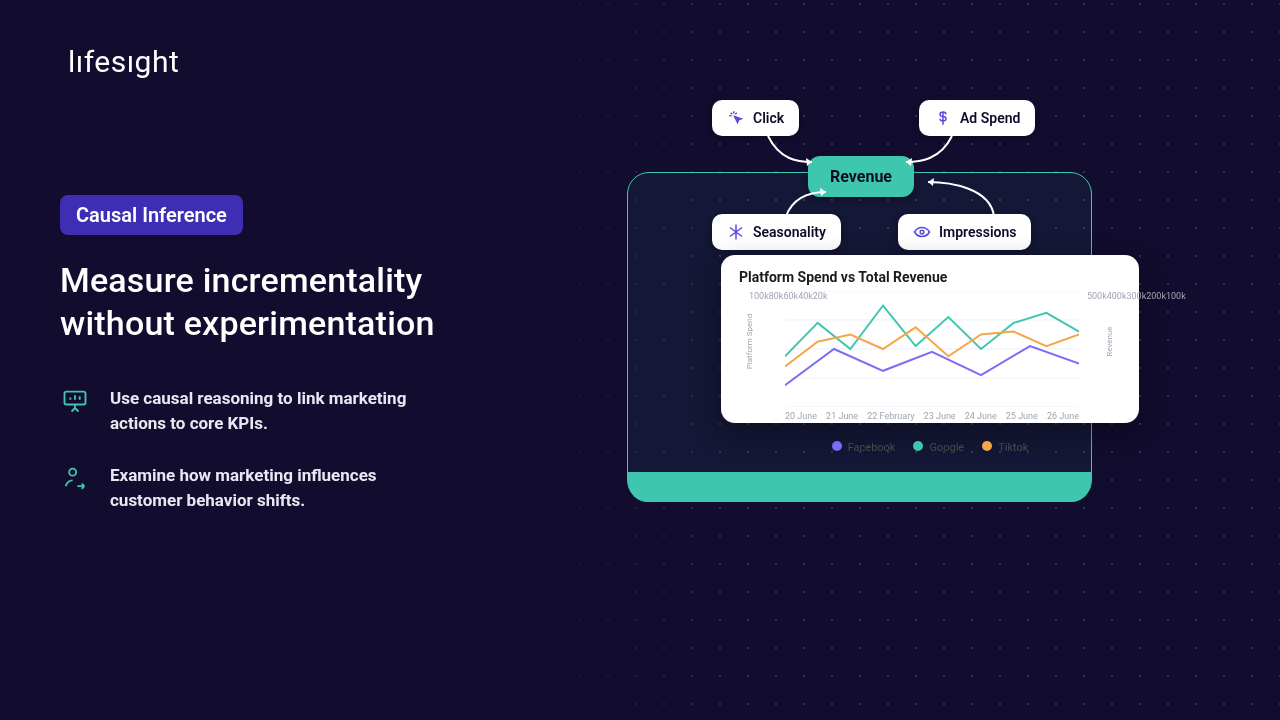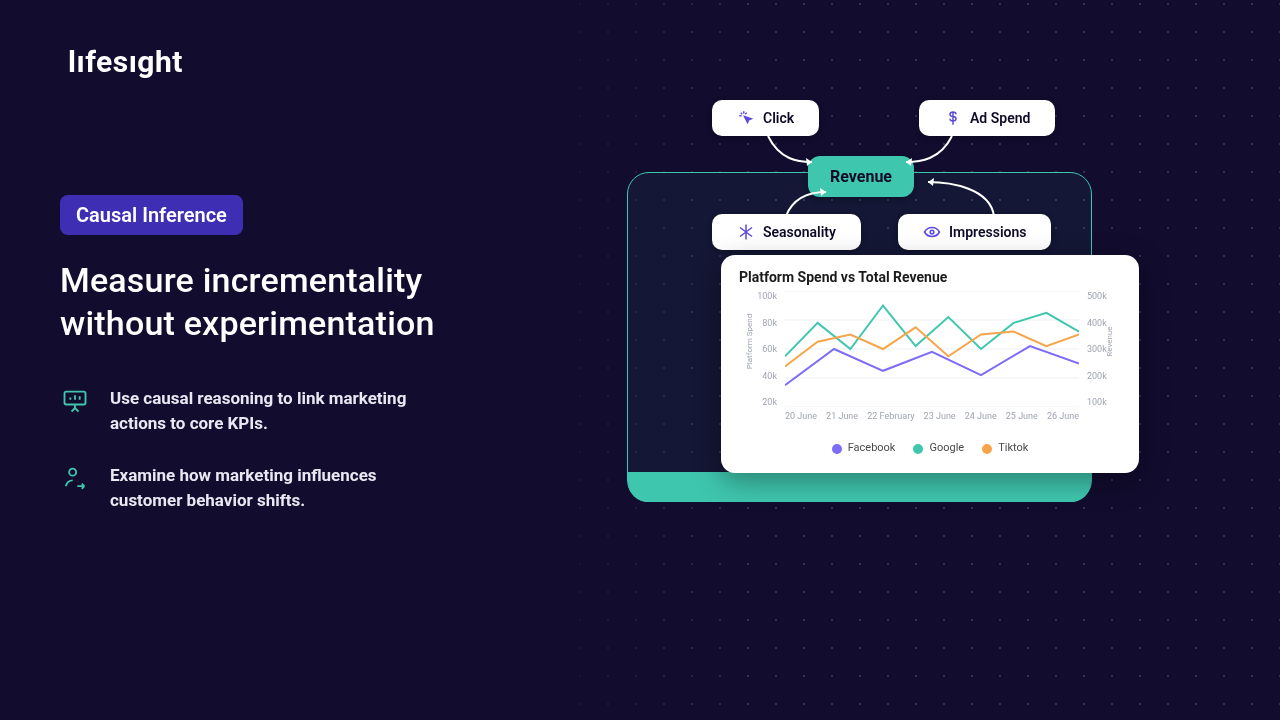--- a/index.html
+++ b/index.html
@@ -13,21 +13,21 @@
   .dots {
     position: absolute; right: 0; top: 0; width: 760px; height: 720px;
     background-image: radial-gradient(rgba(255,255,255,0.15) 1.5px, transparent 1.5px);
     background-size: 28px 28px;
     background-position: 18px 18px;
     mask-image: linear-gradient(to left, black 70%, transparent 100%);
     -webkit-mask-image: linear-gradient(to left, black 70%, transparent 100%);
   }
   .logo {
     position: absolute; left: 68px; top: 44px;
-    font-size: 30px; font-weight: 700; letter-spacing: 0.5px;
+    font-size: 30px; font-weight: 400; letter-spacing: 0.5px;
   }
   .left {
     position: absolute; left: 60px; top: 195px; width: 480px;
   }
   .badge {
     display: inline-block; background: #3E2EB3; color: #fff;
     font-weight: 600; font-size: 20px; padding: 8px 16px; border-radius: 8px;
   }
   .headline {
     margin-top: 24px; font-size: 34px; line-height: 1.25; font-weight: 500;
@@ -44,57 +44,57 @@
     background: rgba(63,198,174,0.06);
   }
   .panel-bottom {
     position:absolute; left:0; right:0; bottom:-1px; height: 30px;
     background: #3FC6AE; border-radius: 0 0 20px 20px;
   }
 
   .pill {
     position: absolute; display:flex; align-items:center; gap:8px;
     background: #fff; color: #0F0A28; font-size: 14px; font-weight: 600;
-    padding: 9px 25px; border-radius: 10px;
+    padding: 9px 15px; border-radius: 10px;
     box-shadow: 0 2px 6px rgba(0,0,0,0.25);
   }
   .pill.revenue {
     background: #3FC6AE; color: #0F0A28; font-size: 16px; font-weight: 700;
     padding: 11px 22px; border-radius: 12px;
   }
   .pill .ic { width: 18px; height: 18px; display:flex; align-items:center; justify-content:center; }
 
   .arrow { position: absolute; pointer-events:none; }
 
   .chart-card {
-    position: absolute; left: 721px; top: 255px; width: 418px; height: 218px;
+    position: absolute; left: 721px; top: 255px; width: 418px; height: 168px;
     background: #fff; border-radius: 14px; color: #111;
     box-shadow: 0 8px 28px rgba(0,0,0,0.35);
     padding: 14px 18px 10px 18px;
   }
   .chart-title { font-size: 14px; font-weight: 700; color: #1b1b1b; }
   .chart-area { position: relative; margin-top: 6px; height: 146px; }
-  .y-left, .y-right { position:absolute; top:0; height: 116px; display:flex; flex-direction:column; justify-content:space-between; font-size:9px; color:#9FA4B1; }
+  .y-left, .y-right { position:absolute; top:0; height: 116px; display:flex; flex-direction:row; justify-content:space-between; font-size:9px; color:#9FA4B1; }
   .y-left { left: 10px; text-align:right; width: 28px; }
   .y-right { right: 6px; text-align:left; width: 28px; }
   .axis-label-left, .axis-label-right {
     position:absolute; font-size:8px; color:#9FA4B1;
     transform-origin: center; transform: rotate(-90deg);
     width:100px; text-align:center;
   }
   .axis-label-left { left:-40px; top:46px; }
   .axis-label-right { right:-38px; top:46px; }
   .plot {
     position:absolute; left: 46px; right: 42px; top: 0; height: 116px;
   }
   .grid line { stroke: #EEF0F5; stroke-width:1; }
   .series { fill:none; stroke-width:2; }
   .x-ticks { position:absolute; left:46px; right:42px; top: 120px; display:flex; justify-content:space-between; font-size:9px; color:#9FA4B1; }
   .legend { display:flex; gap:18px; justify-content:center; margin-top:4px; font-size:11px; color:#4a4a4a; }
-  .legend .item { display:flex; align-items:flex-end; gap:6px; }
+  .legend .item { display:flex; align-items:flex-start; gap:6px; }
   .legend .sw { width:10px; height:10px; border-radius:50%; }
 </style>
 </head>
 <body>
 
 <div class="dots"></div>
 
 <div class="logo">
   <span>lıfesıght</span>
 </div>

